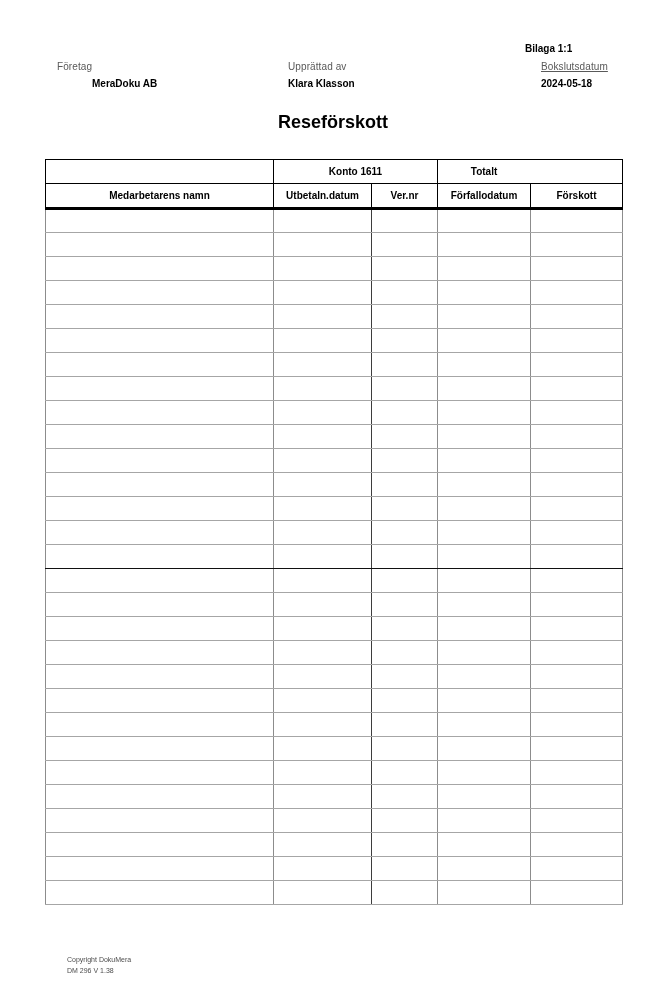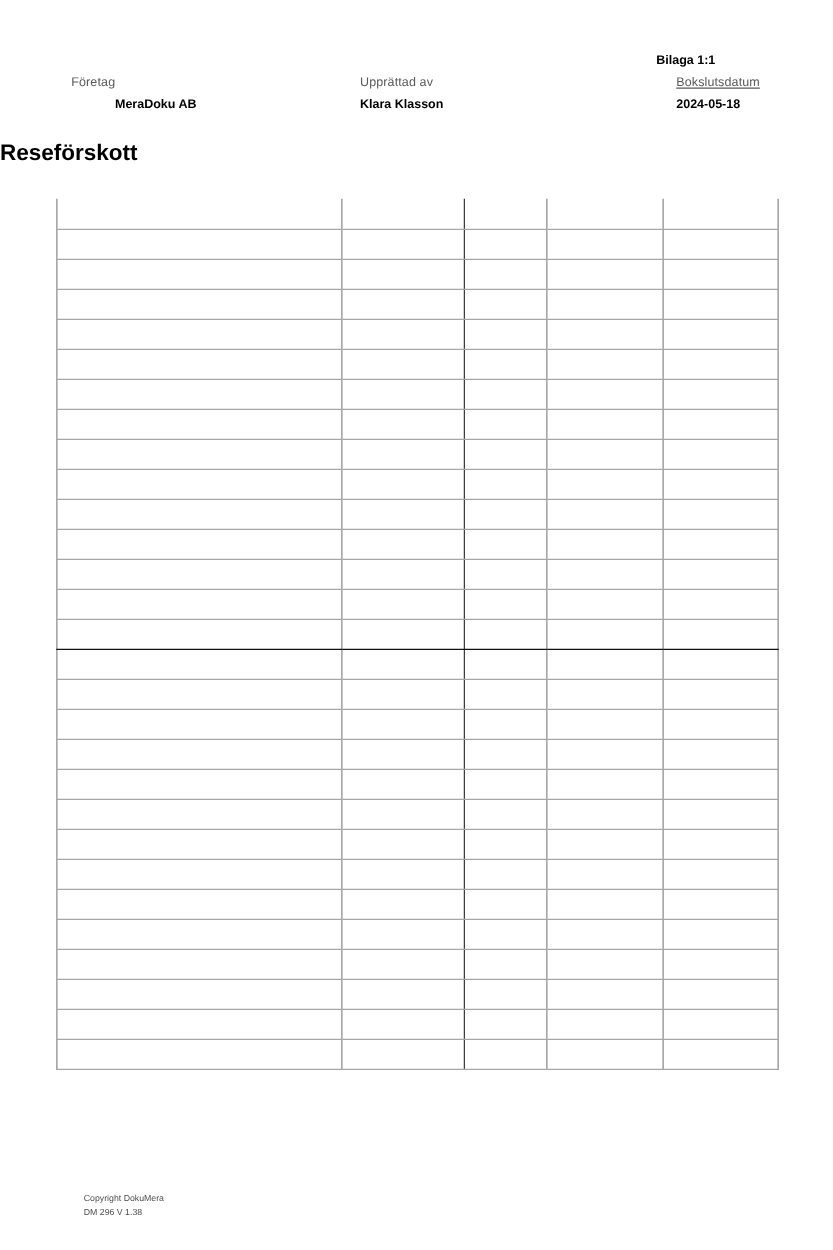--- a/index.html
+++ b/index.html
@@ -9,20 +9,21 @@
     position: relative;
     font-family: "Liberation Sans", sans-serif;
     color: #000;
     overflow: hidden;
   }
   .abs { position: absolute; }
   .small-label { font-size: 10px; color: #595959; letter-spacing: 0.1px; }
   .bold-val { font-size: 10px; font-weight: bold; color: #000; }
   .doc-title {
     left: 0; top: 112px; width: 666px;
+    text-align: center;
     font-size: 18px; font-weight: bold;
   }
   table.form {
     position: absolute;
     left: 45px; top: 159px;
     width: 578px;
     border-collapse: collapse;
     table-layout: fixed;
   }
   table.form th {
@@ -66,20 +67,32 @@
 
 <table class="form">
   <colgroup>
     <col style="width:228px">
     <col style="width:98px">
     <col style="width:66px">
     <col style="width:93px">
     <col style="width:92px">
   </colgroup>
   <thead>
+    <tr class="group-row">
+      <th></th>
+      <th colspan="2">Konto 1611</th>
+      <th colspan="2" class="totalt-cell">Totalt</th>
+    </tr>
+    <tr class="cols-row">
+      <th>Medarbetarens namn</th>
+      <th>Utbetaln.datum</th>
+      <th>Ver.nr</th>
+      <th>Förfallodatum</th>
+      <th>Förskott</th>
+    </tr>
   </thead>
   <tbody>
       <tr>
         <td></td>
         <td></td>
         <td></td>
         <td></td>
         <td></td>
       </tr>
       <tr>

